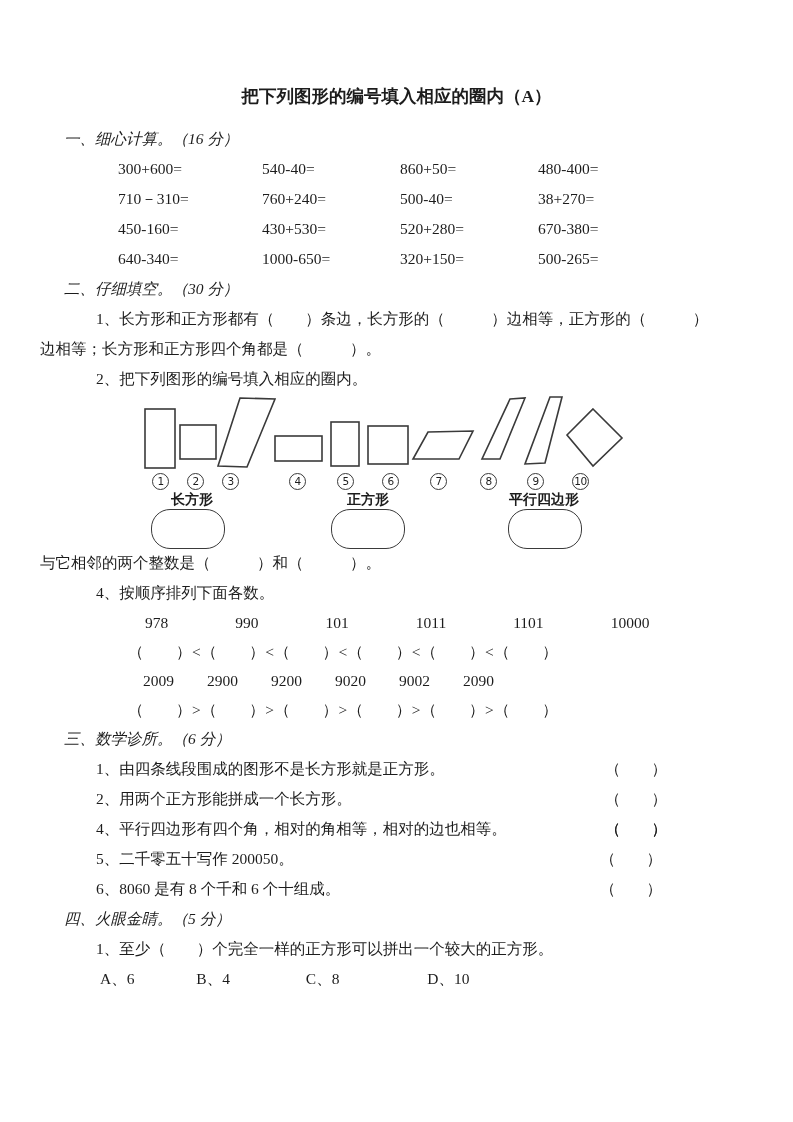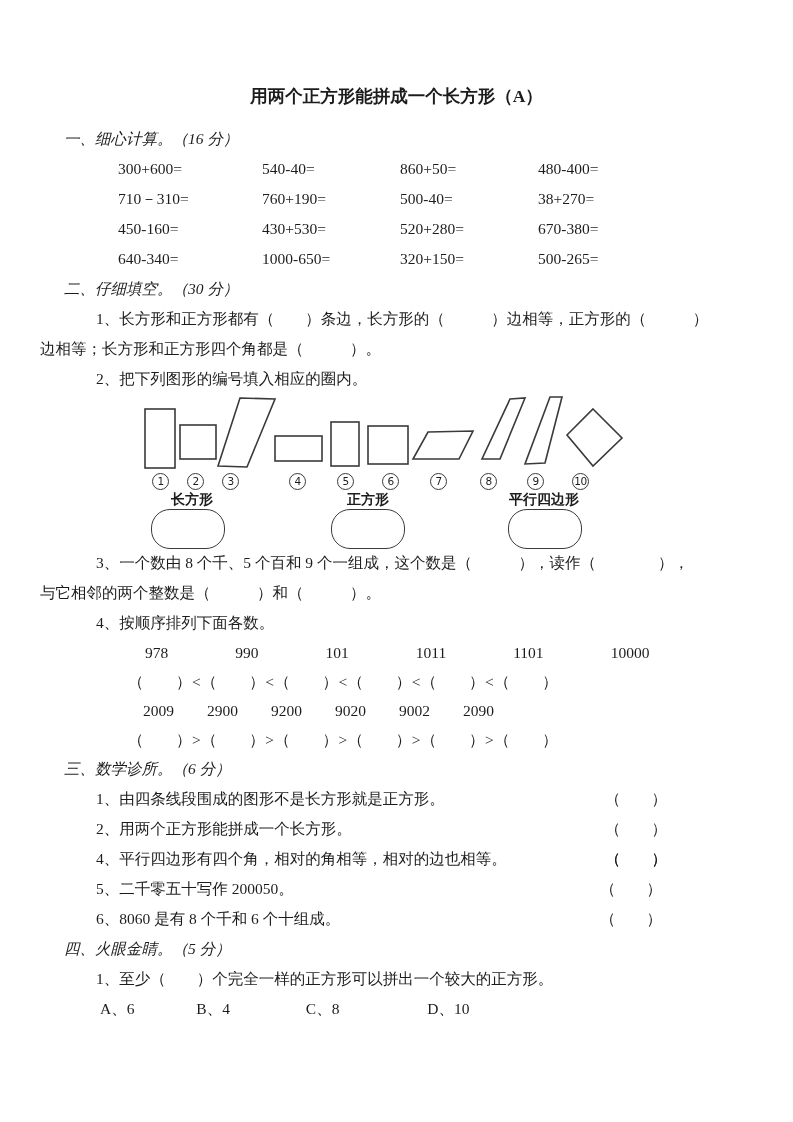--- a/index.html
+++ b/index.html
@@ -67,30 +67,30 @@
   .choices { padding-left: 60px; line-height: 30px; }
   .choices span:nth-child(1) { margin-right: 58px; }
   .choices span:nth-child(2) { margin-right: 72px; }
   .choices span:nth-child(3) { margin-right: 84px; }
 </style>
 </head>
 <body>
 
 <div>
 
-  <div class="title">用两个正方形能拼成一个长方形（A）</div>
+  <div class="title">把下列图形的编号填入相应的圈内（A）</div>
 
   <div class="heading">一、细心计算。（16 分）</div>
   <div class="calc-grid">
     <span>300+600=</span>
     <span>540-40=</span>
     <span>860+50=</span>
     <span>480-400=</span>
     <span>710－310=</span>
-    <span>760+190=</span>
+    <span>760+240=</span>
     <span>500-40=</span>
     <span>38+270=</span>
     <span>450-160=</span>
     <span>430+530=</span>
     <span>520+280=</span>
     <span>670-380=</span>
     <span>640-340=</span>
     <span>1000-650=</span>
     <span>320+150=</span>
     <span>500-265=</span>
@@ -135,21 +135,20 @@
         <div class="group-label">正方形</div>
         <div class="oval"></div>
       </div>
       <div class="group g3">
         <div class="group-label">平行四边形</div>
         <div class="oval"></div>
       </div>
     </div>
   </div>
 
-  <div class="line indent">3、一个数由 8 个千、5 个百和 9 个一组成，这个数是（　　　），读作（　　　　），</div>
   <div class="line">与它相邻的两个整数是（　　　）和（　　　）。</div>
   <div class="line indent">4、按顺序排列下面各数。</div>
 
   <div class="nums-row nums-1">
     <span>978</span>
     <span>990</span>
     <span>101</span>
     <span>1011</span>
     <span>1101</span>
     <span>10000</span>

